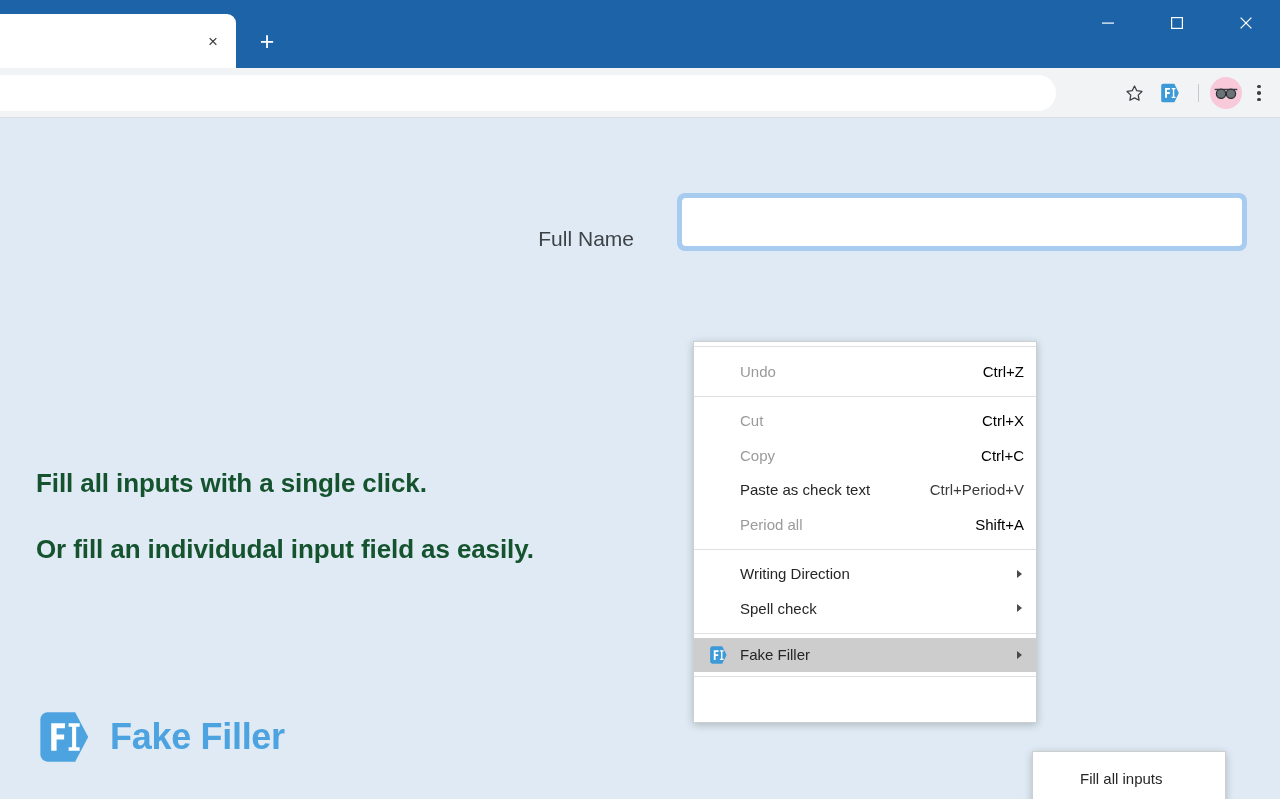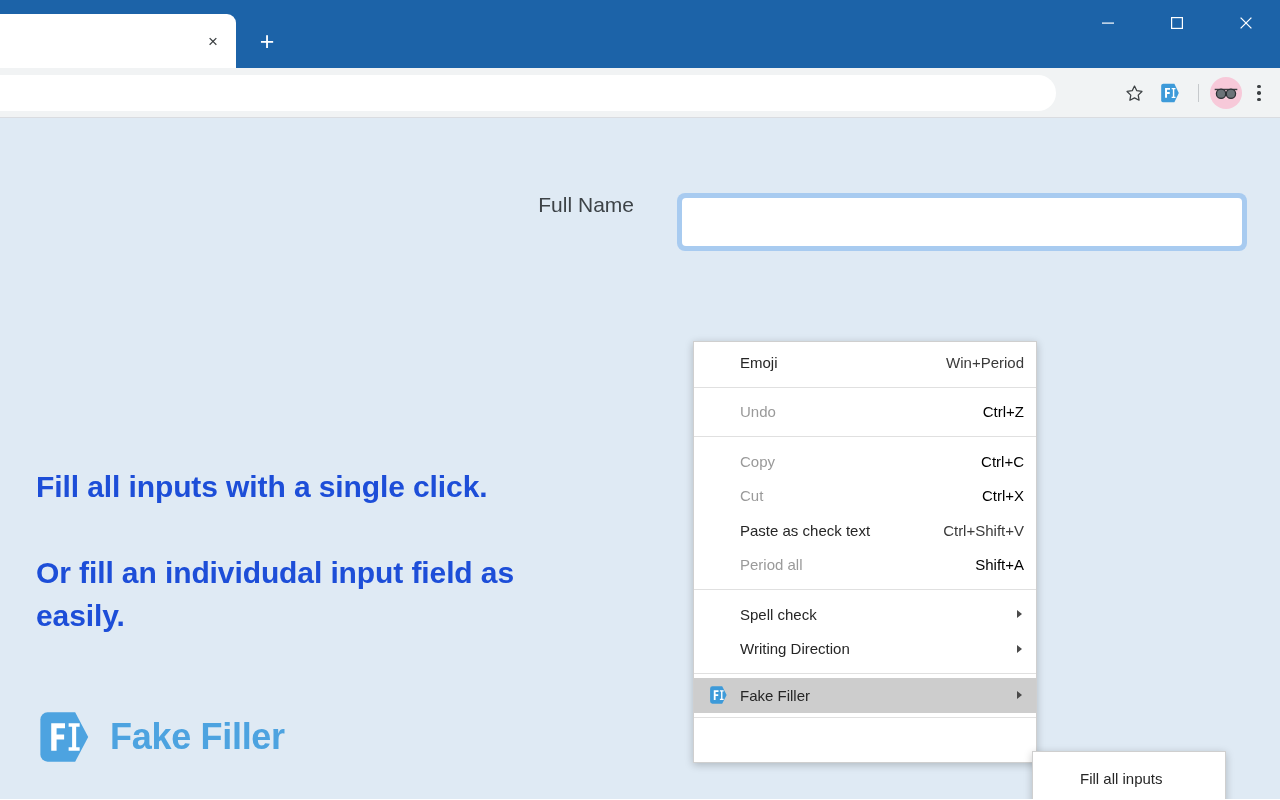--- a/index.html
+++ b/index.html
@@ -209,21 +209,21 @@
     background: #dfeaf4;
     overflow: hidden;
   }
 
   .form-row {
     position: absolute;
     left: 0;
     top: 75px;
     width: 1247px;
     display: flex;
-    align-items: flex-start;
+    align-items: flex-end;
     justify-content: flex-end;
   }
 
   .form-label {
     font-size: 21px;
     color: #3d4347;
     margin-right: 43px;
     white-space: nowrap;
   }
 
@@ -244,27 +244,27 @@
     font-family: "Liberation Sans", sans-serif;
     font-size: 16px;
     color: #202124;
     padding: 0 12px;
   }
 
   .headline {
     position: absolute;
     left: 36px;
     top: 347px;
-    font-size: 30px;
+    font-size: 26px;
     font-weight: 600;
-    color: #1d4ed8;
+    color: #14532d;
     line-height: 1.45;
     letter-spacing: -0.1px;
   }
-  .headline .p2 { margin-top: 42px; max-width: 530px; }
+  .headline .p2 { margin-top: 28px; max-width: 530px; }
 
   .brand {
     position: absolute;
     left: 36px;
     top: 590px;
     display: flex;
     align-items: center;
     gap: 16px;
   }
   .brand-mark {
@@ -458,63 +458,57 @@
           <path d="M3 8 a5 5 0 0 1 5-5 h19 l9 17 -9 17 h-19 a5 5 0 0 1 -5-5 z" fill="#4da3e0"></path>
           <path d="M10.5 10.5 h9.5 v3.4 h-5.8 v4.4 h5.2 v3.4 h-5.2 v7.8 h-3.7 z" fill="#ffffff"></path>
           <path d="M22.5 10.5 h7.6 v2.4 h-2.4 v14.2 h2.4 v2.4 h-7.6 v-2.4 h2.4 v-14.2 h-2.4 z" fill="#ffffff"></path>
         </svg>
       </span>
       <span class="brand-name">Fake Filler</span>
     </div>
 
     <div class="ctxmenu">
 
-      <div class="grp-tight">
-        <div class="mi">
-          <span class="mi-label">Emoji</span>
-          <span class="mi-accel">Win+Period</span>
-        </div>
-      </div>
       <div class="mi-sep"></div>
 
       <div class="grp-tight">
         <div class="mi disabled">
           <span class="mi-label">Undo</span>
           <span class="mi-accel">Ctrl+Z</span>
         </div>
       </div>
       <div class="mi-sep"></div>
 
       <div class="grp-tight">
         <div class="mi disabled">
+          <span class="mi-label">Cut</span>
+          <span class="mi-accel">Ctrl+X</span>
+        </div>
+        <div class="mi disabled">
           <span class="mi-label">Copy</span>
           <span class="mi-accel">Ctrl+C</span>
         </div>
-        <div class="mi disabled">
-          <span class="mi-label">Cut</span>
-          <span class="mi-accel">Ctrl+X</span>
-        </div>
         <div class="mi">
           <span class="mi-label">Paste as check text</span>
-          <span class="mi-accel">Ctrl+Shift+V</span>
+          <span class="mi-accel">Ctrl+Period+V</span>
         </div>
         <div class="mi disabled">
           <span class="mi-label">Period all</span>
           <span class="mi-accel">Shift+A</span>
         </div>
       </div>
       <div class="mi-sep"></div>
 
       <div class="grp-tight">
         <div class="mi">
+          <span class="mi-label">Writing Direction</span>
+          <span class="mi-arrow"></span>
+        </div>
+        <div class="mi">
           <span class="mi-label">Spell check</span>
-          <span class="mi-arrow"></span>
-        </div>
-        <div class="mi">
-          <span class="mi-label">Writing Direction</span>
           <span class="mi-arrow"></span>
         </div>
       </div>
       <div class="mi-sep"></div>
 
       <div>
         <div class="mi highlight">
           <span class="mi-icon">
             <svg width="21" height="21" viewBox="0 0 40 40">
               <path d="M4 8 a4.5 4.5 0 0 1 4.5-4.5 h18.5 l8.5 16.5 -8.5 16.5 h-18.5 a4.5 4.5 0 0 1 -4.5-4.5 z" fill="#3d9ad9"></path>

